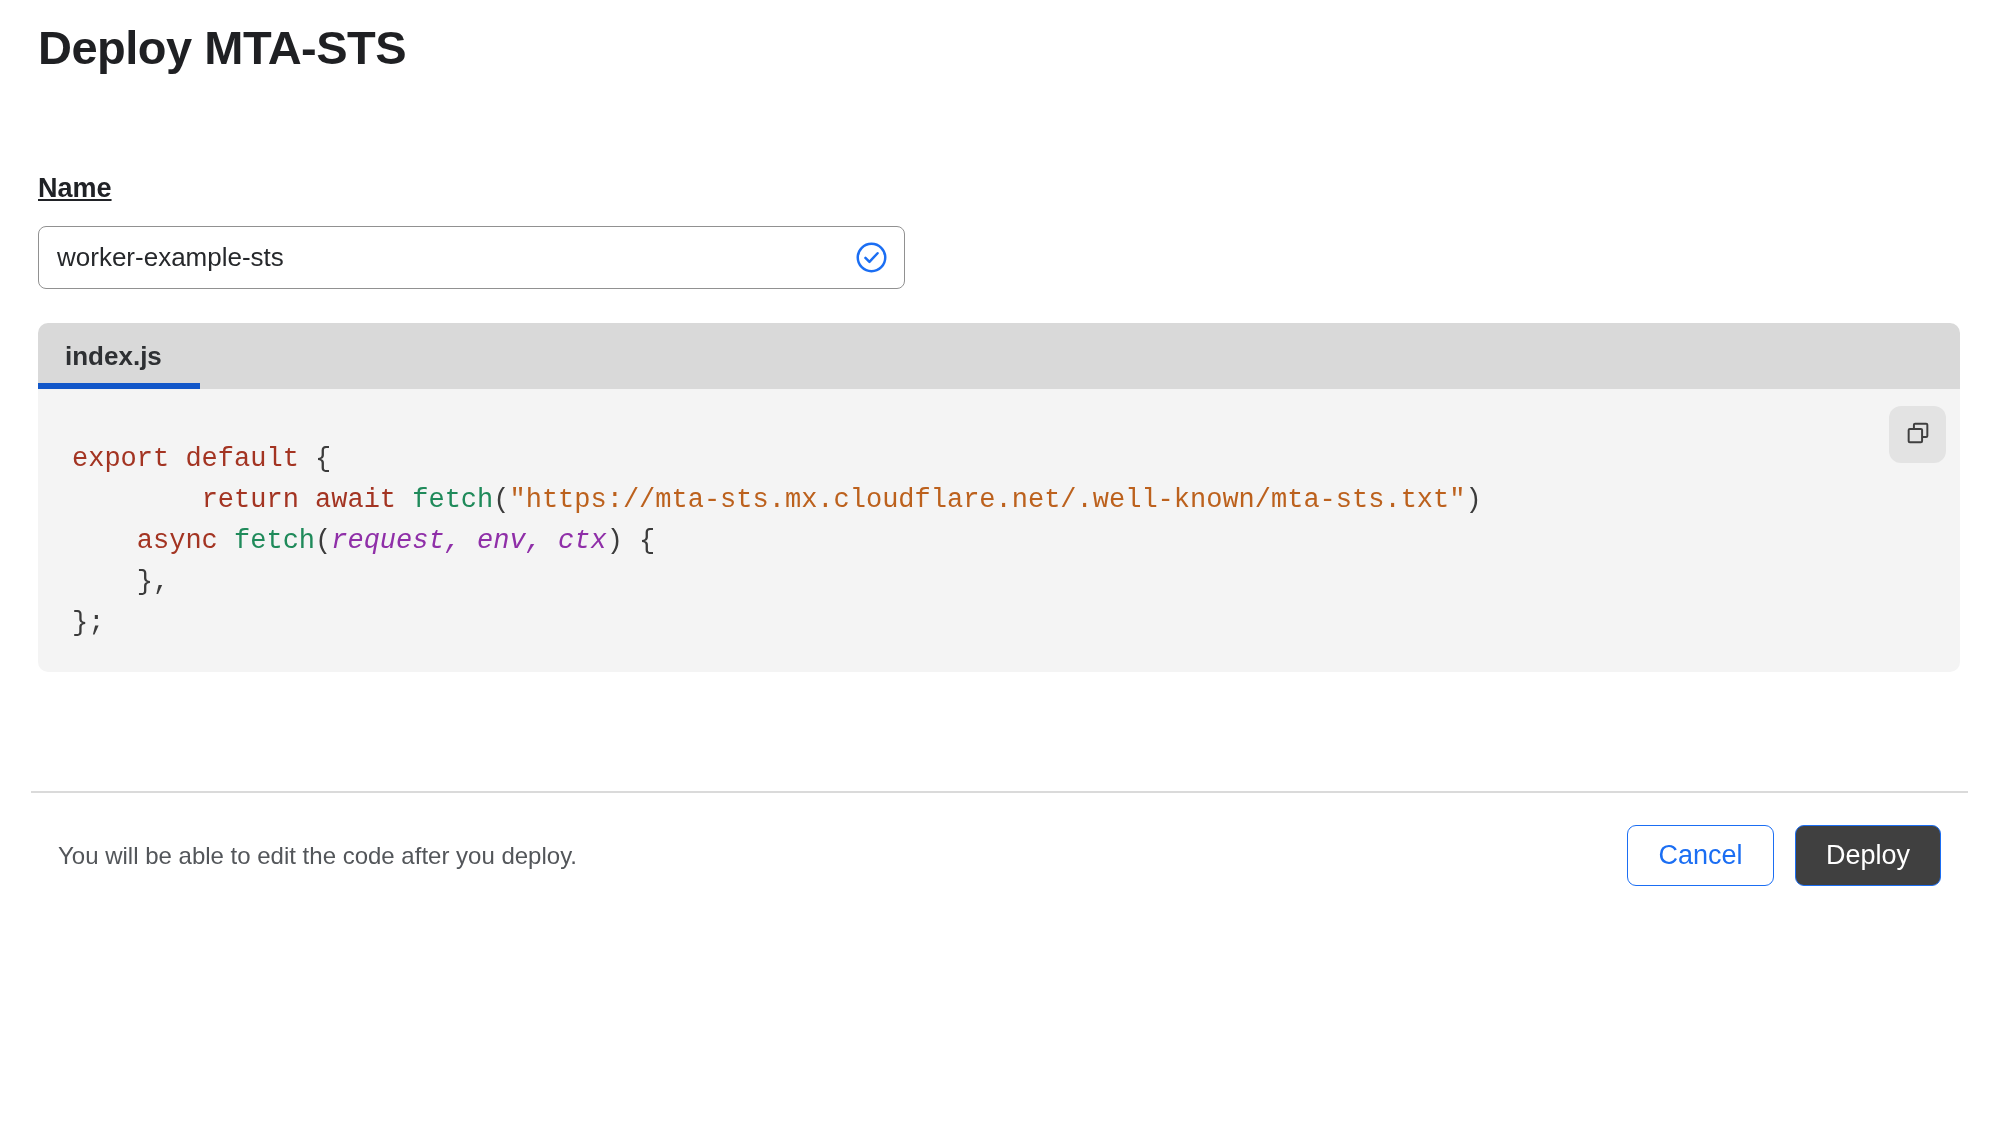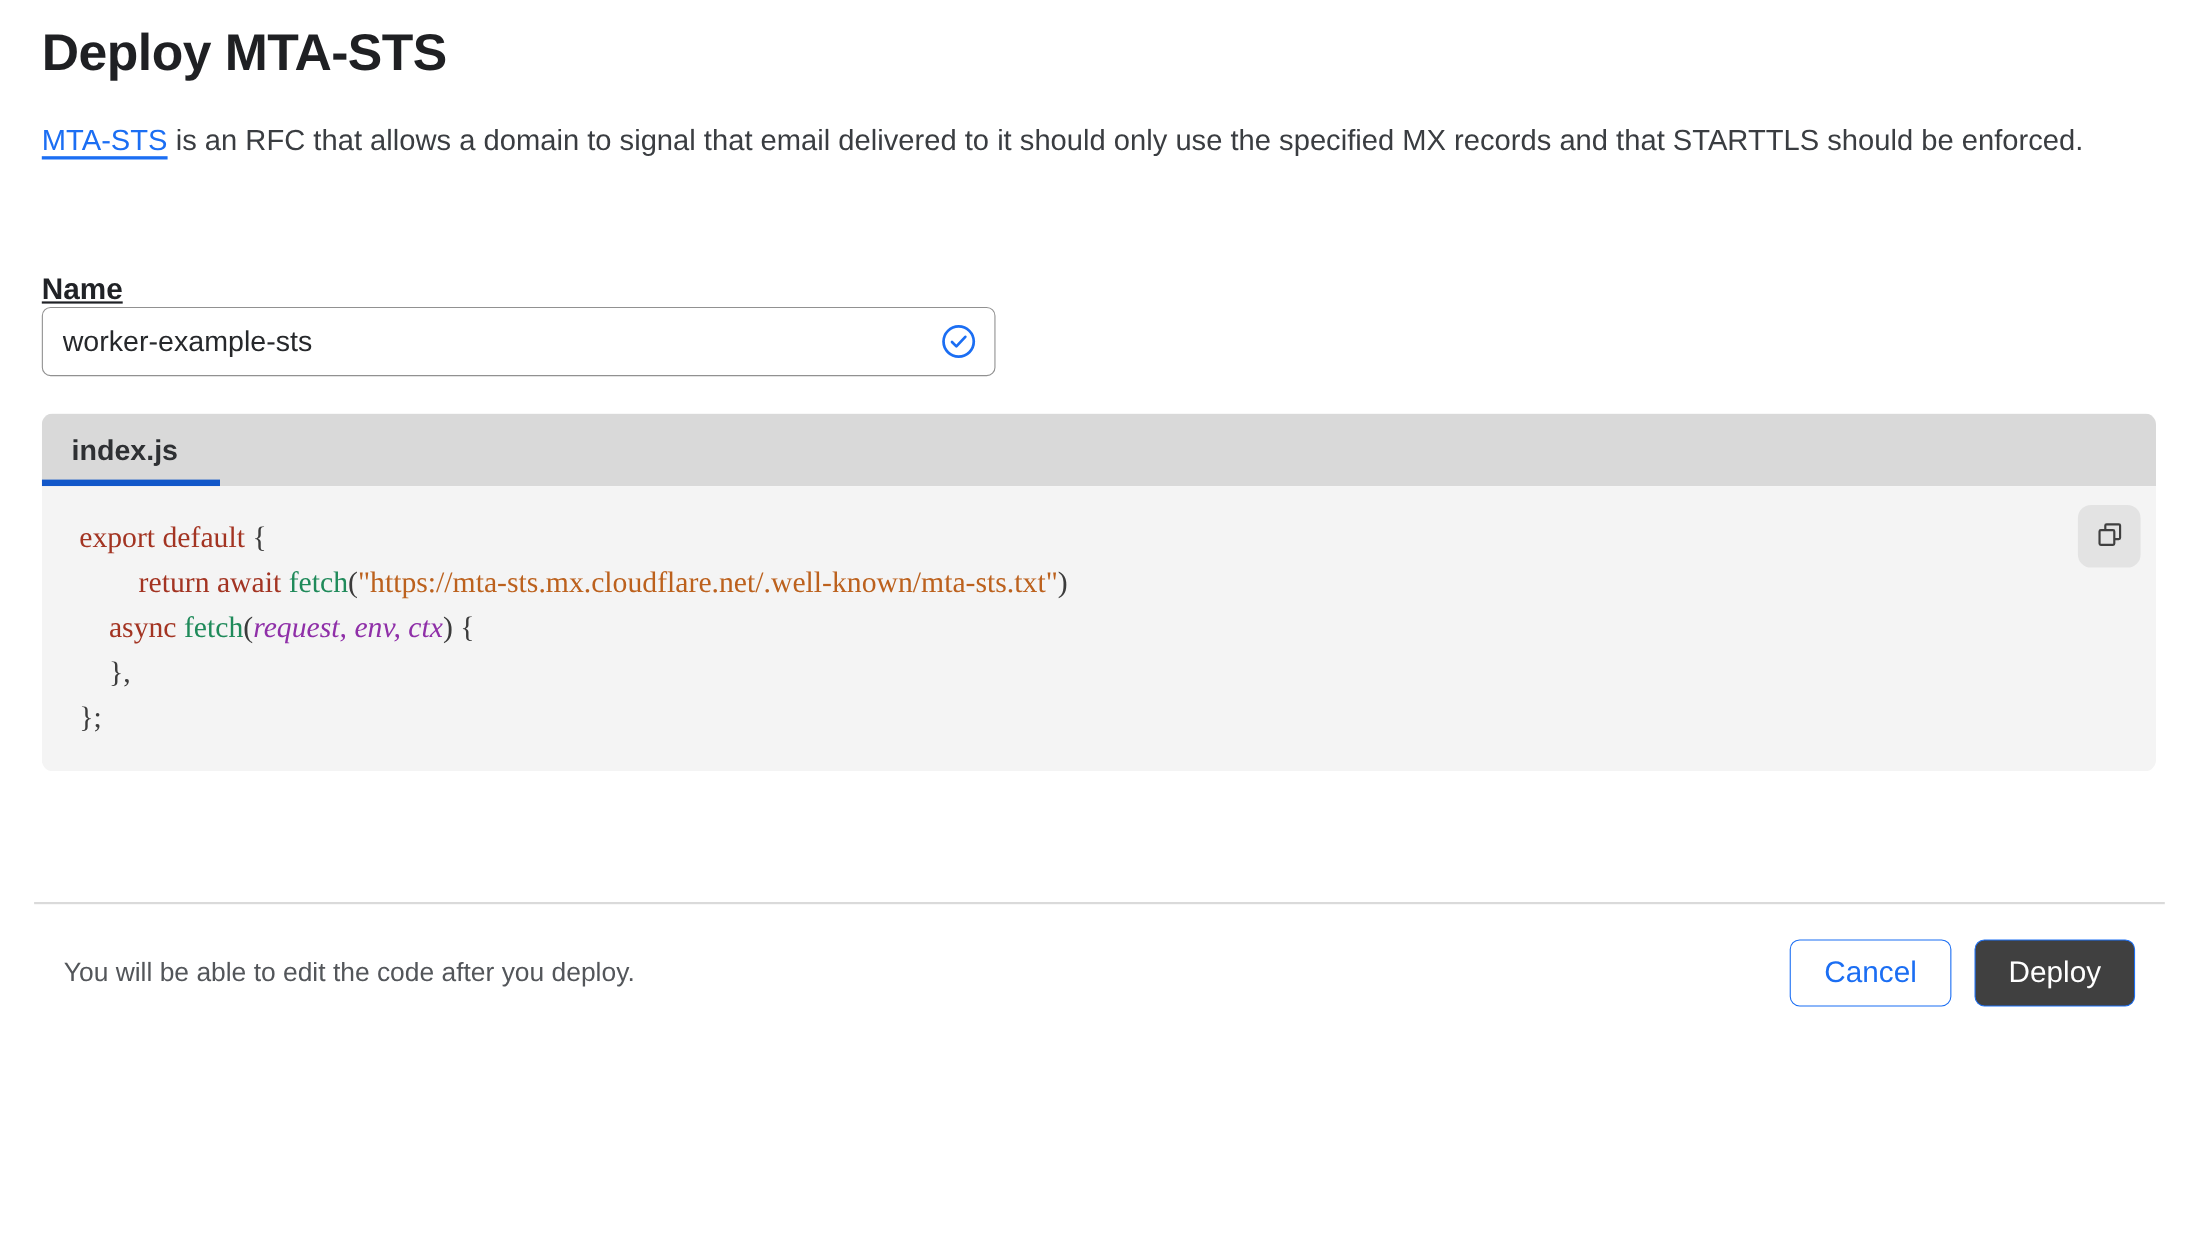--- a/index.html
+++ b/index.html
@@ -39,20 +39,21 @@
 
   
   .field-label {
     margin-top: 98px;
     font-size: 27px;
     font-weight: 700;
     color: #202226;
     text-decoration: underline;
   }
   .input-wrap {
+    margin-top: 22px;
     width: 867px;
     height: 63px;
     border: 1px solid #919191;
     border-radius: 8px;
     display: flex;
     align-items: center;
     background: #ffffff;
     padding: 0 16px 0 18px;
   }
   .input-wrap input {
@@ -98,24 +99,25 @@
     width: 162px; height: 6px;
     background: #1257c9;
   }
   .code-area {
     position: relative;
     background: #f4f4f4;
     padding: 26px 0 28px 34px;
     min-height: 251px;
   }
   .code-block {
-    font-family: Liberation Serif, serif;
+    font-family: Liberation Mono, monospace;
     font-size: 27px;
     line-height: 41px;
     color: #3b3b3b;
+    margin-top: 24px;
   }
   .code-block div { white-space: pre; }
   .tok-kw  { color: #a33422; }
   .tok-fn  { color: #1f8a5a; }
   .tok-prm { color: #8f2fa8; font-style: italic; }
   .tok-str { color: #bc611d; }
   .tok-pn  { color: #3b3b3b; }
   .copy-btn {
     position: absolute;
     top: 17px; right: 14px;
@@ -164,21 +166,20 @@
     color: #ffffff;
   }
 </style>
 </head>
 <body>
 
 <div class="page">
 
   <h1 class="page-title">Deploy MTA-STS</h1>
 
-  <p class="description"><a class="doc-link">MTA-STS</a><span> is an RFC that allows a domain to signal that email delivered to it should only use the specified MX records and that STARTTLS should be enforced.</span></p>
 
   <div class="field-label">Name</div>
 
   <div class="input-wrap">
     <input type="text" value="worker-example-sts" style="">
     <span class="valid-icon">
       <svg width="33" height="33" viewBox="0 0 24 24" fill="none">
         <circle cx="12" cy="12" r="10" stroke="#1b6ef3" stroke-width="1.8"></circle>
         <path d="M7.6 12.3l2.9 2.9 5.9-6.3" stroke="#1b6ef3" stroke-width="1.8" fill="none" stroke-linecap="round" stroke-linejoin="round"></path>
       </svg>

